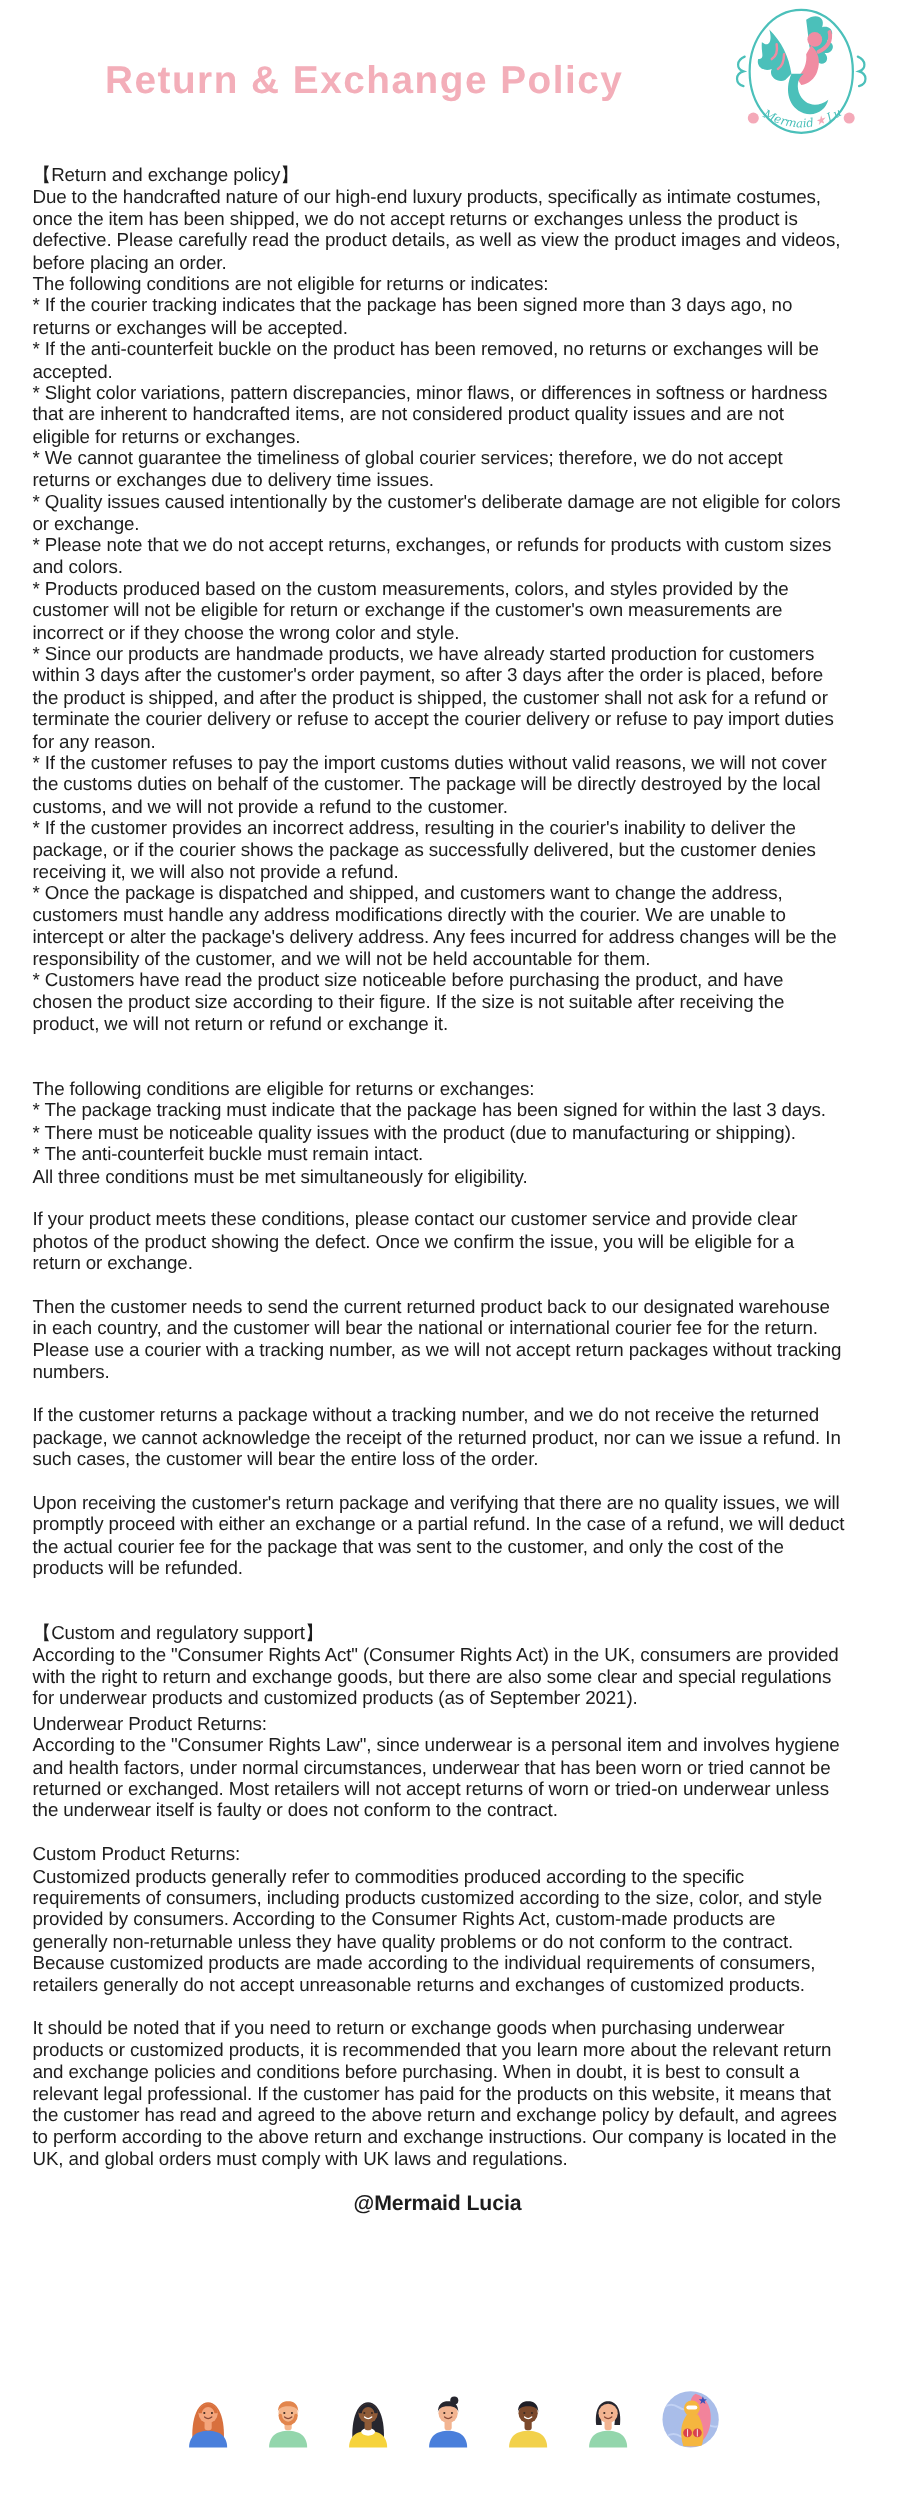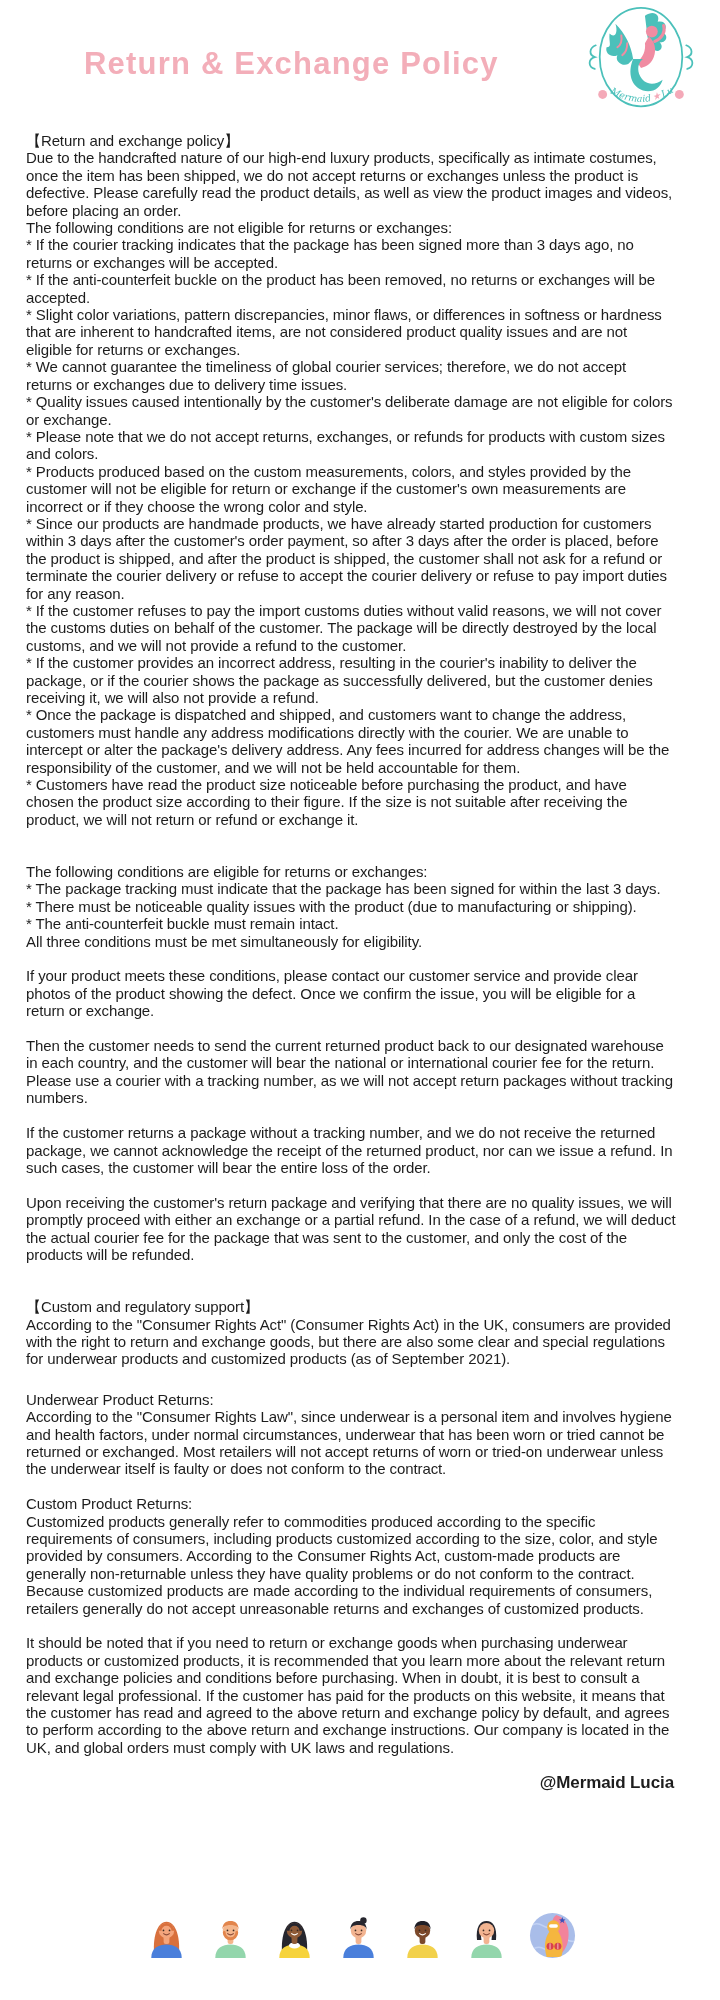--- a/index.html
+++ b/index.html
@@ -12,21 +12,21 @@
     font-size:31px;font-weight:bold;letter-spacing:1.2px;
     color:var(--accent,#F3AEB9);white-space:nowrap;
   }
   .logo{position:absolute;right:20px;top:4px;width:118px;height:118px;}
   .body-text{
     position:absolute;left:26px;top:132px;width:650px;
     font-size:15px;line-height:17.4px;letter-spacing:-0.1px;
   }
   .body-text p.line{margin:0;}
   .signature{
-    text-align:right;font-weight:bold;font-size:17px;
+    text-align:center;font-weight:bold;font-size:17px;
     margin-top:18px;padding-right:2px;
   }
   .avatars{
     position:absolute;left:0;top:1912px;width:720px;
     display:flex;justify-content:center;align-items:flex-end;gap:21px;
   }
   .avatar{width:43px;height:45px;display:block;}
   .avatar svg{width:100%;height:100%;display:block;}
   .avatar.big{width:47px;height:47px;}
 </style>
@@ -54,21 +54,21 @@
   <path id="brandArc" d="M26,89 Q60,110 94,89" fill="none"></path>
   <text font-size="9.5" font-style="italic" font-family="'DejaVu Serif',serif" fill="#4BC0BA">
     <textPath href="#brandArc" startOffset="4%"><tspan>Mermaid</tspan><tspan dx="2" fill="#F4A9B8">★</tspan><tspan dx="2">Lucia</tspan></textPath>
   </text>
 </svg>
 
 <div class="body-text">
 
 <p class="line">【Return and exchange policy】</p>
     <p class="line">Due to the handcrafted nature of our high-end luxury products, specifically as intimate costumes, once the item has been shipped, we do not accept returns or exchanges unless the product is defective. Please carefully read the product details, as well as view the product images and videos, before placing an order.</p>
-    <p class="line">The following conditions are not eligible for returns or exchanges:</p>
+    <p class="line">The following conditions are not eligible for returns or indicates:</p>
     <p class="line">* If the courier tracking indicates that the package has been signed more than 3 days ago, no returns or exchanges will be accepted.</p>
     <p class="line">* If the anti-counterfeit buckle on the product has been removed, no returns or exchanges will be accepted.</p>
     <p class="line">* Slight color variations, pattern discrepancies, minor flaws, or differences in softness or hardness that are inherent to handcrafted items, are not considered product quality issues and are not eligible for returns or exchanges.</p>
     <p class="line">* We cannot guarantee the timeliness of global courier services; therefore, we do not accept returns or exchanges due to delivery time issues.</p>
     <p class="line">* Quality issues caused intentionally by the customer's deliberate damage are not eligible for colors or exchange.</p>
     <p class="line">* Please note that we do not accept returns, exchanges, or refunds for products with custom sizes and colors.</p>
     <p class="line">* Products produced based on the custom measurements, colors, and styles provided by the customer will not be eligible for return or exchange if the customer's own measurements are incorrect or if they choose the wrong color and style.</p>
     <p class="line">* Since our products are handmade products, we have already started production for customers within 3 days after the customer's order payment, so after 3 days after the order is placed, before the product is shipped, and after the product is shipped, the customer shall not ask for a refund or terminate the courier delivery or refuse to accept the courier delivery or refuse to pay import duties for any reason.</p>
     <p class="line">* If the customer refuses to pay the import customs duties without valid reasons, we will not cover the customs duties on behalf of the customer. The package will be directly destroyed by the local customs, and we will not provide a refund to the customer.</p>
     <p class="line">* If the customer provides an incorrect address, resulting in the courier's inability to deliver the package, or if the courier shows the package as successfully delivered, but the customer denies receiving it, we will also not provide a refund.</p>
@@ -78,21 +78,21 @@
     <p class="line">* The package tracking must indicate that the package has been signed for within the last 3 days.</p>
     <p class="line">* There must be noticeable quality issues with the product (due to manufacturing or shipping).</p>
     <p class="line">* The anti-counterfeit buckle must remain intact.</p>
     <p class="line">All three conditions must be met simultaneously for eligibility.</p>
     <p class="line" style="margin-top: 17.4px;">If your product meets these conditions, please contact our customer service and provide clear photos of the product showing the defect. Once we confirm the issue, you will be eligible for a return or exchange.</p>
     <p class="line" style="margin-top: 17.4px;">Then the customer needs to send the current returned product back to our designated warehouse in each country, and the customer will bear the national or international courier fee for the return. Please use a courier with a tracking number, as we will not accept return packages without tracking numbers.</p>
     <p class="line" style="margin-top: 17.4px;">If the customer returns a package without a tracking number, and we do not receive the returned package, we cannot acknowledge the receipt of the returned product, nor can we issue a refund. In such cases, the customer will bear the entire loss of the order.</p>
     <p class="line" style="margin-top: 17.4px;">Upon receiving the customer's return package and verifying that there are no quality issues, we will promptly proceed with either an exchange or a partial refund. In the case of a refund, we will deduct the actual courier fee for the package that was sent to the customer, and only the cost of the products will be refunded.</p>
     <p class="line" style="margin-top: 34.8px;">【Custom and regulatory support】</p>
     <p class="line">According to the "Consumer Rights Act" (Consumer Rights Act) in the UK, consumers are provided with the right to return and exchange goods, but there are also some clear and special regulations for underwear products and customized products (as of September 2021).</p>
-    <p class="line" style="margin-top: 23px;">Underwear Product Returns:</p>
+    <p class="line" style="margin-top: 3px;">Underwear Product Returns:</p>
     <p class="line">According to the "Consumer Rights Law", since underwear is a personal item and involves hygiene and health factors, under normal circumstances, underwear that has been worn or tried cannot be returned or exchanged. Most retailers will not accept returns of worn or tried-on underwear unless the underwear itself is faulty or does not conform to the contract.</p>
     <p class="line" style="margin-top: 17.4px;">Custom Product Returns:</p>
     <p class="line">Customized products generally refer to commodities produced according to the specific requirements of consumers, including products customized according to the size, color, and style provided by consumers. According to the Consumer Rights Act, custom-made products are generally non-returnable unless they have quality problems or do not conform to the contract. Because customized products are made according to the individual requirements of consumers, retailers generally do not accept unreasonable returns and exchanges of customized products.</p>
     <p class="line" style="margin-top: 17.4px;">It should be noted that if you need to return or exchange goods when purchasing underwear products or customized products, it is recommended that you learn more about the relevant return and exchange policies and conditions before purchasing. When in doubt, it is best to consult a relevant legal professional. If the customer has paid for the products on this website, it means that the customer has read and agreed to the above return and exchange policy by default, and agrees to perform according to the above return and exchange instructions. Our company is located in the UK, and global orders must comply with UK laws and regulations.</p>
     <div class="signature">@Mermaid Lucia</div>
   </div>
 
 <div class="avatars">
     <span class="avatar">
       <svg viewBox="0 0 48 48">

